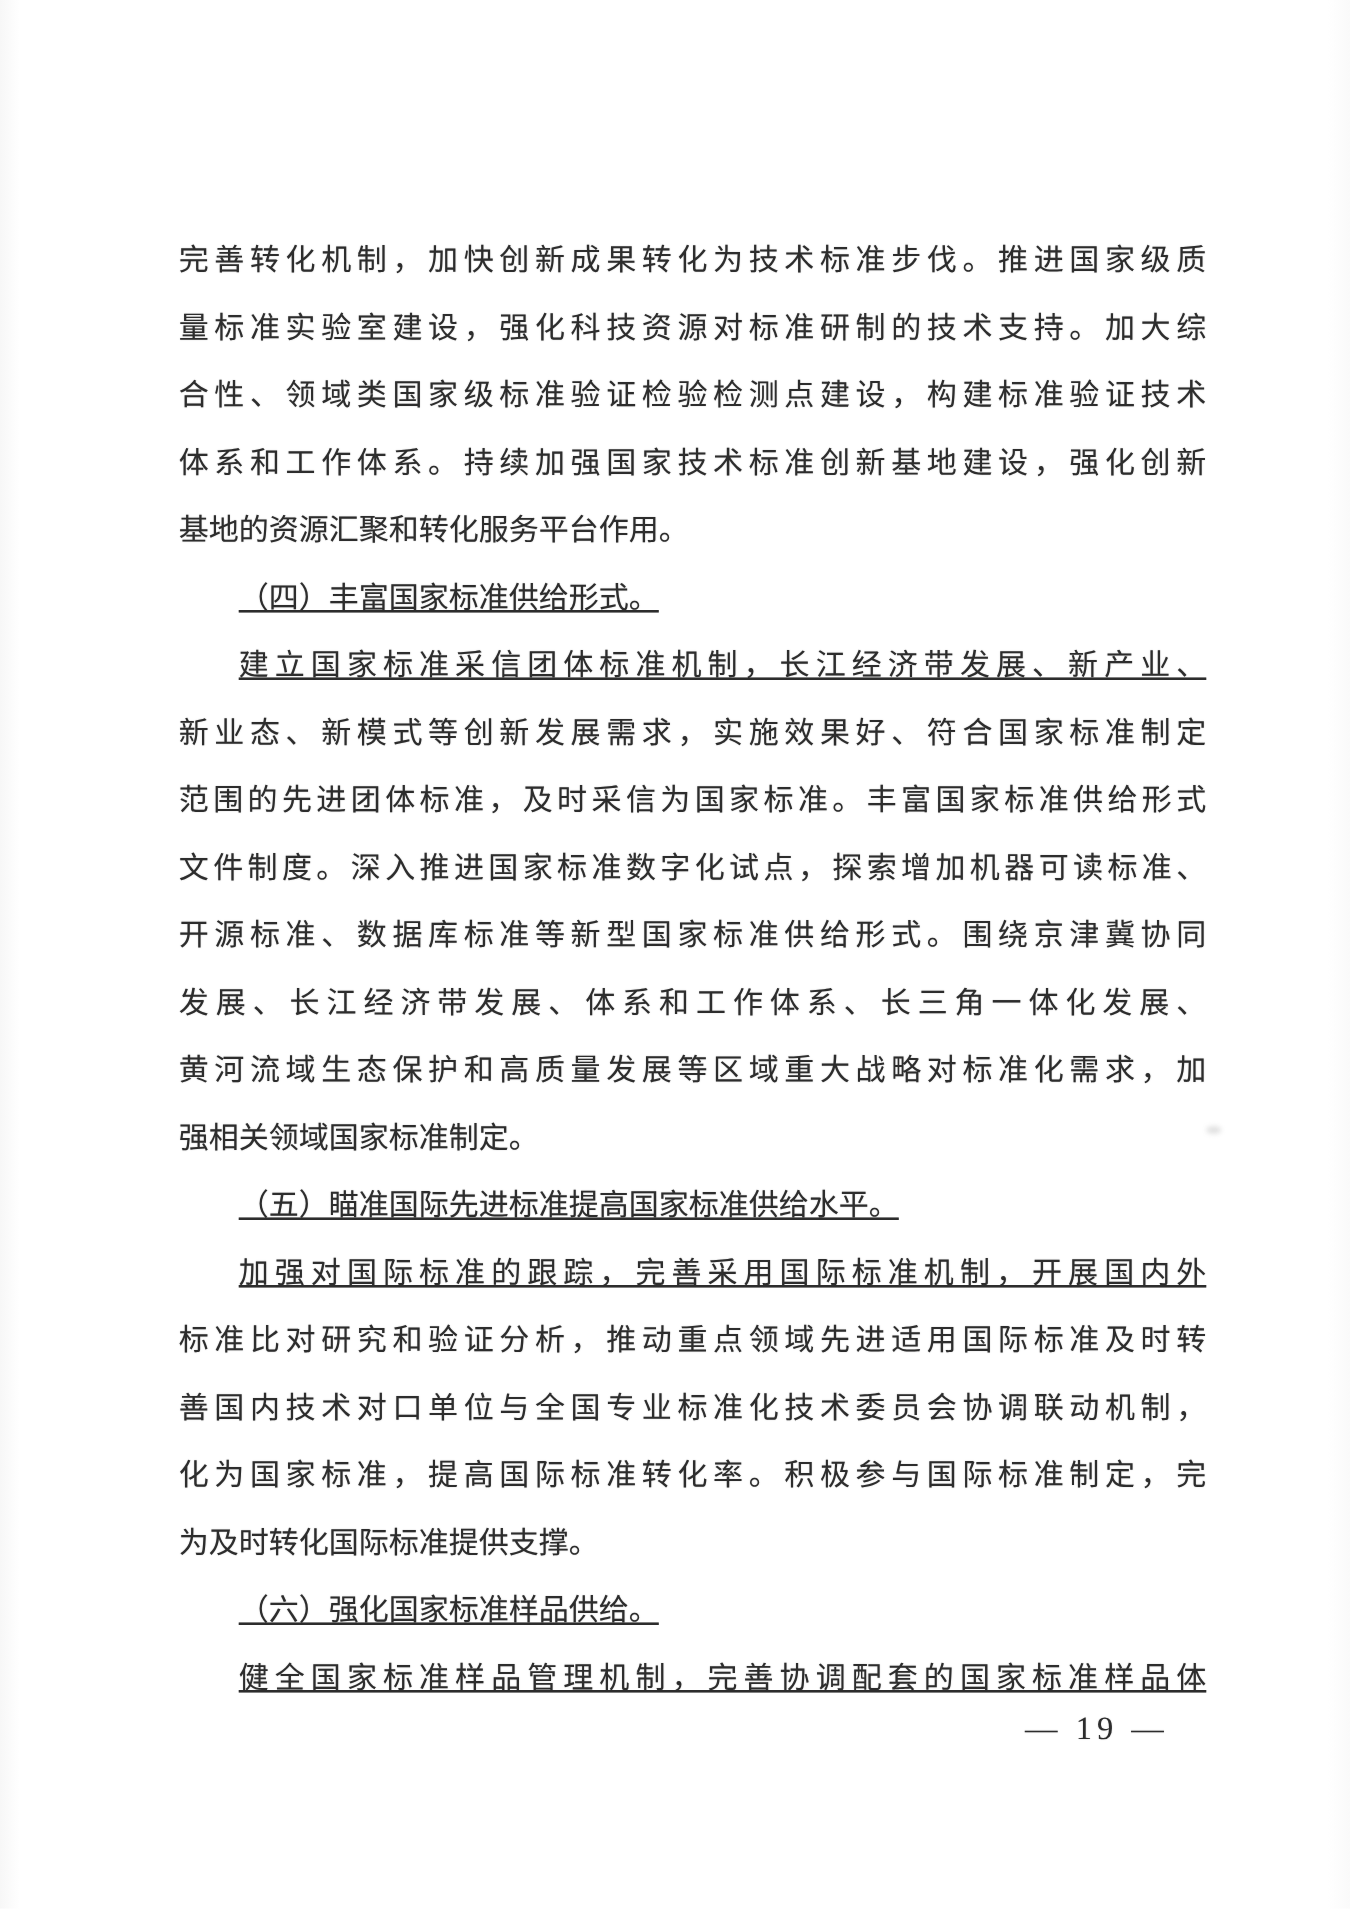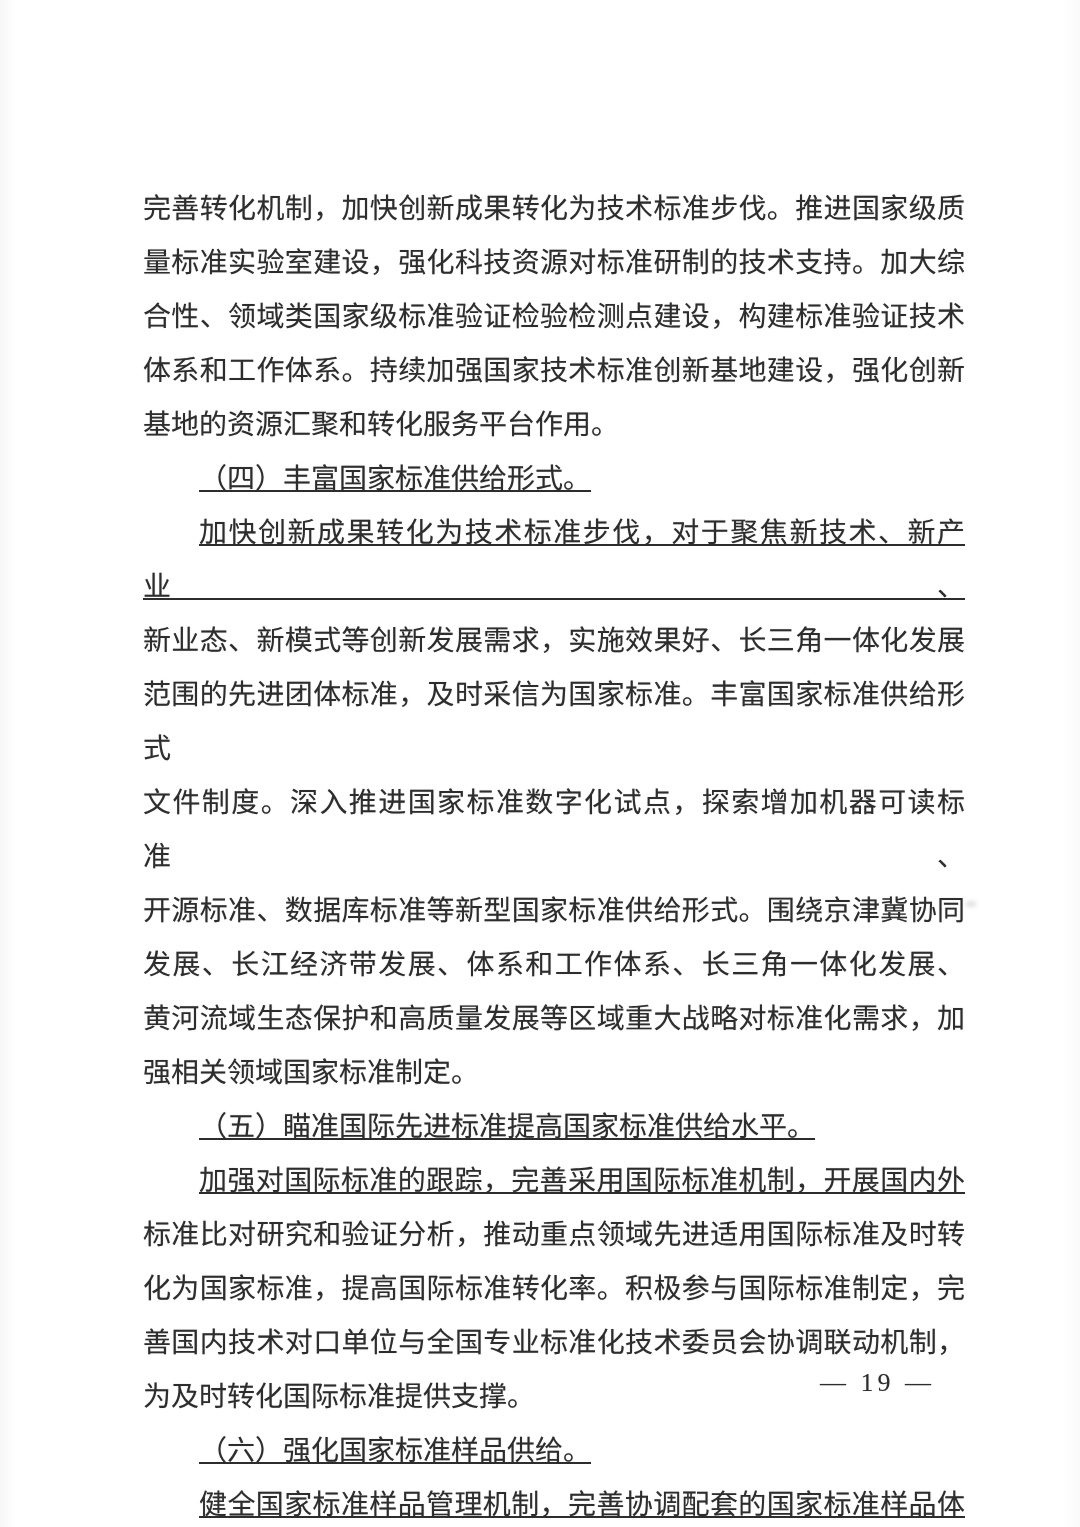--- a/index.html
+++ b/index.html
@@ -16,21 +16,21 @@
     overflow: hidden;
     font-family: "Liberation Serif", "DejaVu Serif", serif;
   }
   .text-block {
     position: absolute;
     left: 143px;
     top: 182px;
     width: 822px;
   }
   .line {
-    font-size: 28px;
+    font-size: 24px;
     line-height: 54px;
     color: #2d2d2d;
     letter-spacing: 0;
     text-shadow: 0 0 1px rgba(40,40,40,0.35);
     white-space: normal;
   }
   .line.justify {
     text-align: justify;
     text-align-last: justify;
   }
@@ -64,32 +64,32 @@
 <body>
 
 <div class="page">
   <div class="text-block">
       <div class="line justify">完善转化机制，加快创新成果转化为技术标准步伐。推进国家级质</div>
       <div class="line justify">量标准实验室建设，强化科技资源对标准研制的技术支持。加大综</div>
       <div class="line justify">合性、领域类国家级标准验证检验检测点建设，构建标准验证技术</div>
       <div class="line justify">体系和工作体系。持续加强国家技术标准创新基地建设，强化创新</div>
       <div class="line">基地的资源汇聚和转化服务平台作用。</div>
       <div class="line indent">（四）丰富国家标准供给形式。</div>
-      <div class="line justify indent">加快创新成果转化为技术标准步伐，对于聚焦新技术、新产业、</div>
-      <div class="line justify">新业态、新模式等创新发展需求，实施效果好、长三角一体化发展</div>
+      <div class="line justify indent">建立国家标准采信团体标准机制，长江经济带发展、新产业、</div>
+      <div class="line justify">新业态、新模式等创新发展需求，实施效果好、符合国家标准制定</div>
       <div class="line justify">范围的先进团体标准，及时采信为国家标准。丰富国家标准供给形式</div>
       <div class="line justify">文件制度。深入推进国家标准数字化试点，探索增加机器可读标准、</div>
       <div class="line justify">开源标准、数据库标准等新型国家标准供给形式。围绕京津冀协同</div>
       <div class="line justify">发展、长江经济带发展、体系和工作体系、长三角一体化发展、</div>
       <div class="line justify">黄河流域生态保护和高质量发展等区域重大战略对标准化需求，加</div>
       <div class="line">强相关领域国家标准制定。</div>
       <div class="line indent">（五）瞄准国际先进标准提高国家标准供给水平。</div>
       <div class="line justify indent">加强对国际标准的跟踪，完善采用国际标准机制，开展国内外</div>
       <div class="line justify">标准比对研究和验证分析，推动重点领域先进适用国际标准及时转</div>
+      <div class="line justify">善国内技术对口单位与全国专业标准化技术委员会协调联动机制，</div>
       <div class="line justify">化为国家标准，提高国际标准转化率。积极参与国际标准制定，完</div>
-      <div class="line justify">善国内技术对口单位与全国专业标准化技术委员会协调联动机制，</div>
       <div class="line">为及时转化国际标准提供支撑。</div>
       <div class="line indent">（六）强化国家标准样品供给。</div>
       <div class="line justify indent">健全国家标准样品管理机制，完善协调配套的国家标准样品体</div>
     </div>
   <div class="page-number">— 19 —</div>
   <div class="scan-artifact"></div>
 </div>
 
 </body></html>

